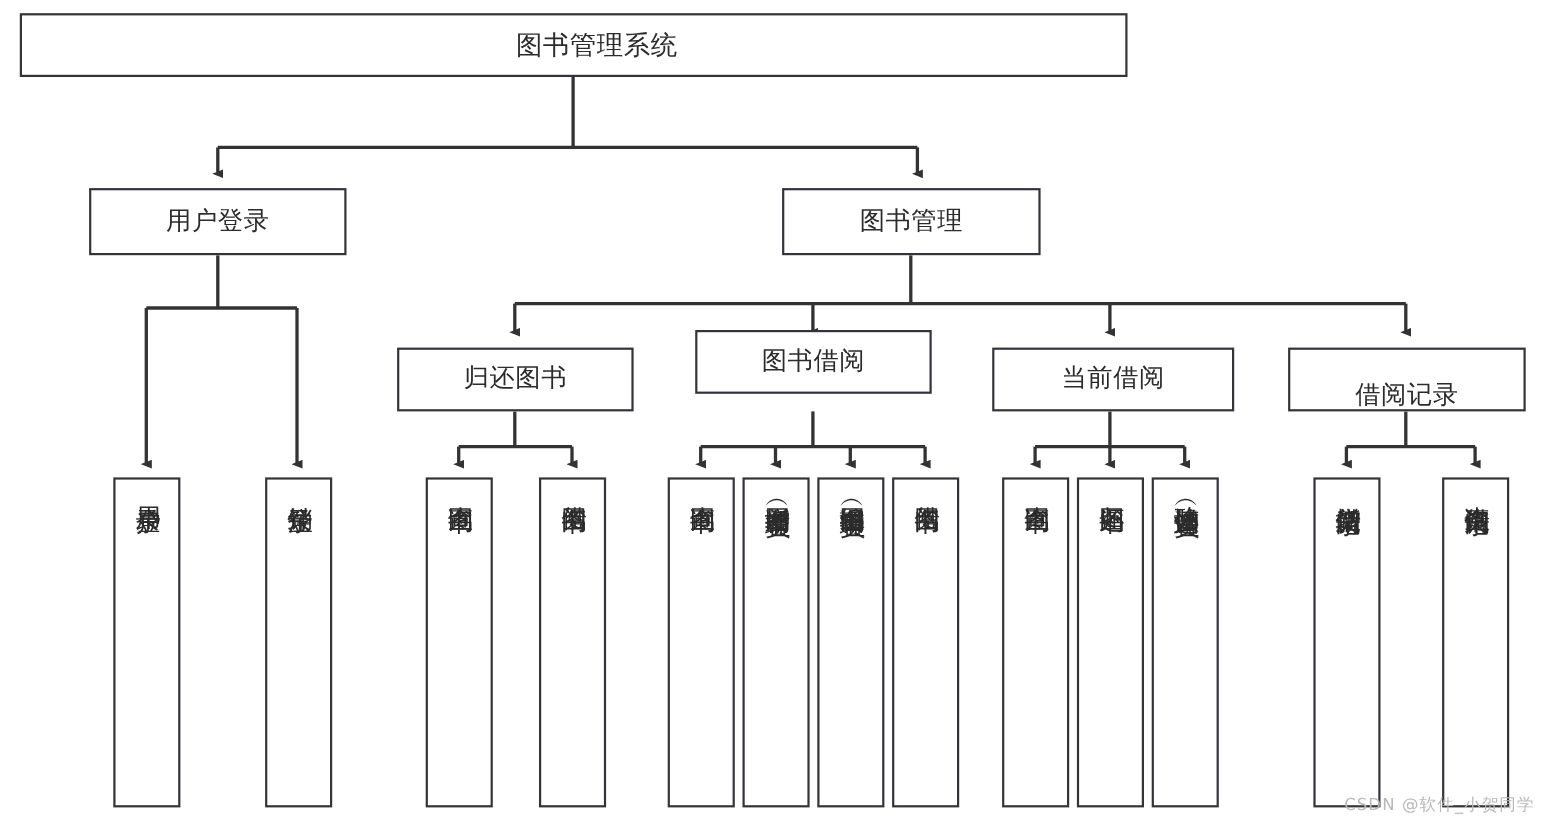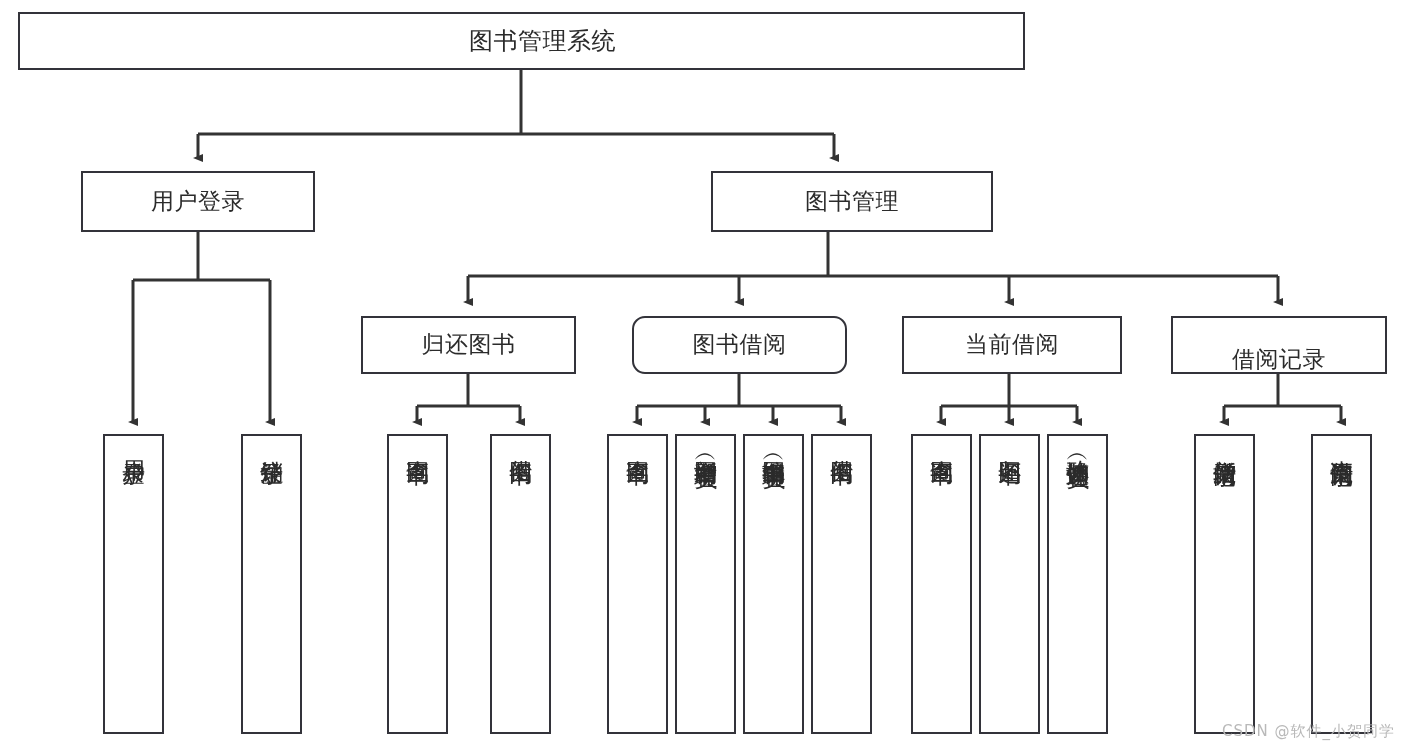--- a/index.html
+++ b/index.html
@@ -124,29 +124,29 @@
   </svg>
 
   <div class="node horiz title" style="left:18px; top:12px; width:1007px; height:58px;padding-left:42px;">
     <span>图书管理系统</span>
   </div>
 
   <div class="node horiz" style="left:81px; top:171px; width:234px; height:61px;">
     <span>用户登录</span>
   </div>
 
-  <div class="node horiz" style="left:711px; top:171px; width:282px; height:61px;">
+  <div class="node horiz" style="left:711px; top:171px; width:235px; height:61px;">
     <span>图书管理</span>
   </div>
 
   <div class="node horiz" style="left:361px; top:316px; width:215px; height:58px;">
     <span>归还图书</span>
   </div>
 
-  <div class="node horiz" style="left:632px; top:316px; width:215px; height:58px;border-radius:13px;">
+  <div class="node horiz" style="left:632px; top:300px; width:215px; height:58px;">
     <span>图书借阅</span>
   </div>
 
   <div class="node horiz" style="left:902px; top:316px; width:220px; height:58px;">
     <span>当前借阅</span>
   </div>
 
   <div class="node horiz" style="left:1171px; top:316px; width:216px; height:58px;align-items:flex-end;">
     <span>借阅记录</span>
   </div>

